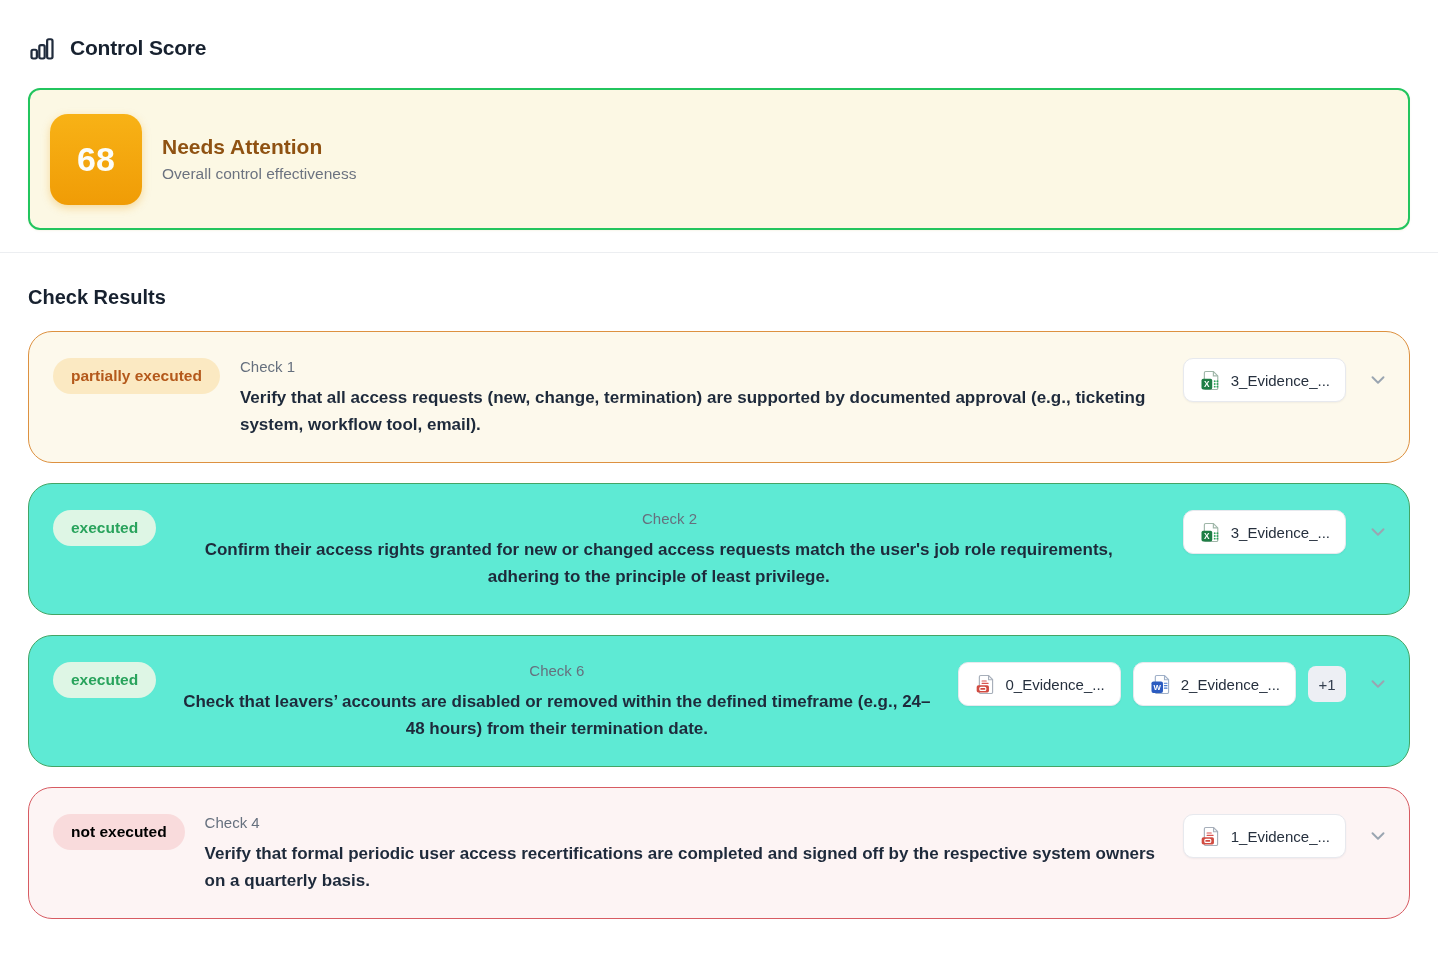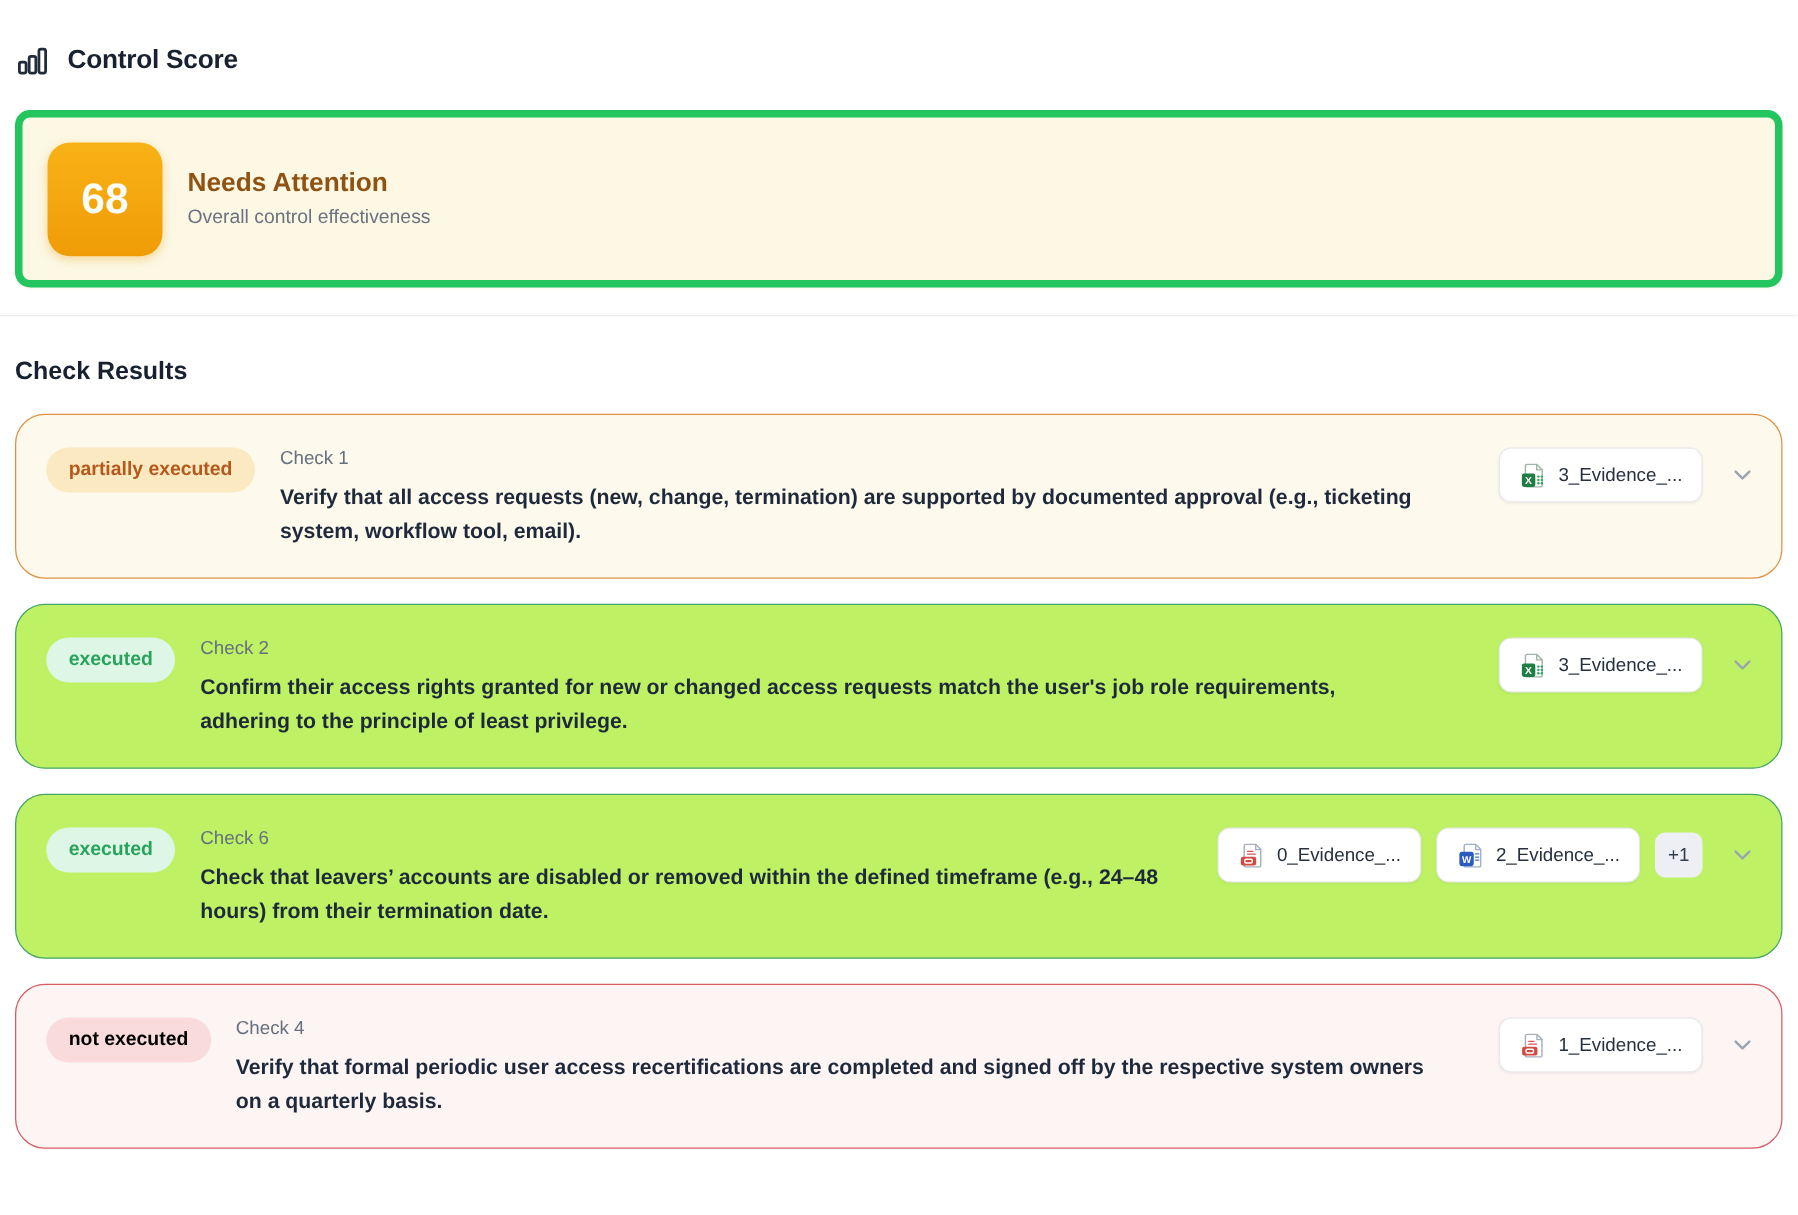--- a/index.html
+++ b/index.html
@@ -2,30 +2,30 @@
 <html><head>
 <meta charset="utf-8">
 <style>
   * { margin:0; padding:0; box-sizing:border-box; }
   html,body { background:#fff; }
   body {
     width:1438px; height:972px; overflow:hidden;
     font-family:"Liberation Sans", sans-serif;
     color:#1E2A3B;
   }
-  .page { padding:0 12px; }
+  .page { padding:0 28px; }
 
   
   .header { display:flex; align-items:center; gap:14px; padding-top:34px; }
   .header-title { font-size:21px; font-weight:700; color:#17212F; letter-spacing:-0.2px; }
 
   
   .banner {
     margin-top:26px; height:142px; border-radius:12px;
-    background:#FCF8E4; border:6px solid #22c55e;
+    background:#FCF8E4; border:2px solid #22c55e;
     display:flex; align-items:center; padding:0 24px 0 20px;
     box-shadow:0 1px 2px rgba(180,160,60,0.10);
   }
   .score-tile {
     width:92px; height:91px; border-radius:18px;
     background:linear-gradient(180deg,#F8B216 0%, #F09C06 100%);
     display:flex; align-items:center; justify-content:center;
     color:#FCFDF9; font-size:34px; font-weight:700;
     box-shadow:0 3px 8px rgba(235,160,20,0.35);
   }
@@ -38,21 +38,21 @@
   .section-heading { margin-top:33px; font-size:20px; font-weight:700; color:#17212F; }
 
   
   .checks { margin-top:22px; display:flex; flex-direction:column; gap:20px; }
   .card {
     border-radius:24px; border:1px solid transparent;
     min-height:130px; padding:26px 20px 24px 24px;
     display:flex; gap:20px; align-items:flex-start;
   }
   .card--partial       { background:#FDF9EC; border-color:#DD9140; }
-  .card--executed      { background:#bef264; border-color:#43A565; }
+  .card--executed      { background:#5eead4; border-color:#43A565;text-align:center; }
   .card--not_executed  { background:#FDF4F4; border-color:#D75B62; }
 
   .status-badge {
     flex-shrink:0; border-radius:19px; padding:10px 18px;
     font-size:15.5px; font-weight:700; white-space:nowrap; line-height:1;
   }
   .card--partial .status-badge      { background:#FBE9C2; color:#B4591B; }
   .card--executed .status-badge     { background:#DEF6E5; color:#28A35C; }
   .card--not_executed .status-badge { background:#F9DBDC; color:#000000; }
 

